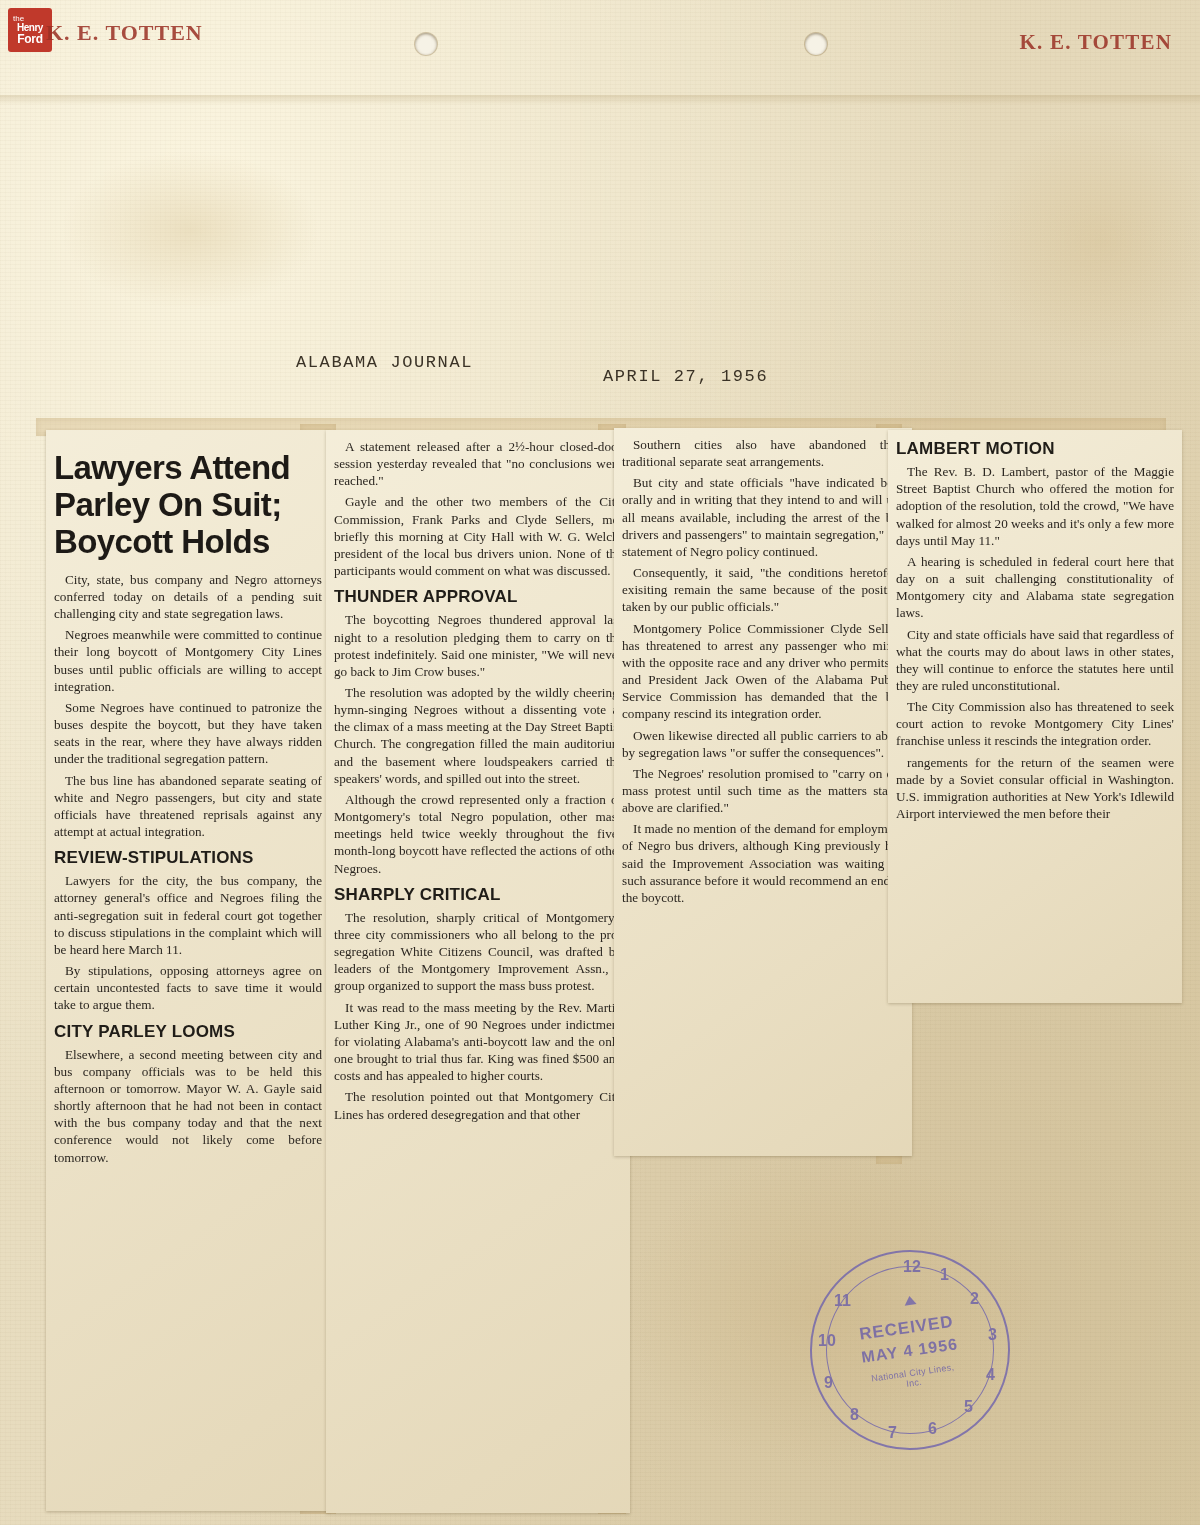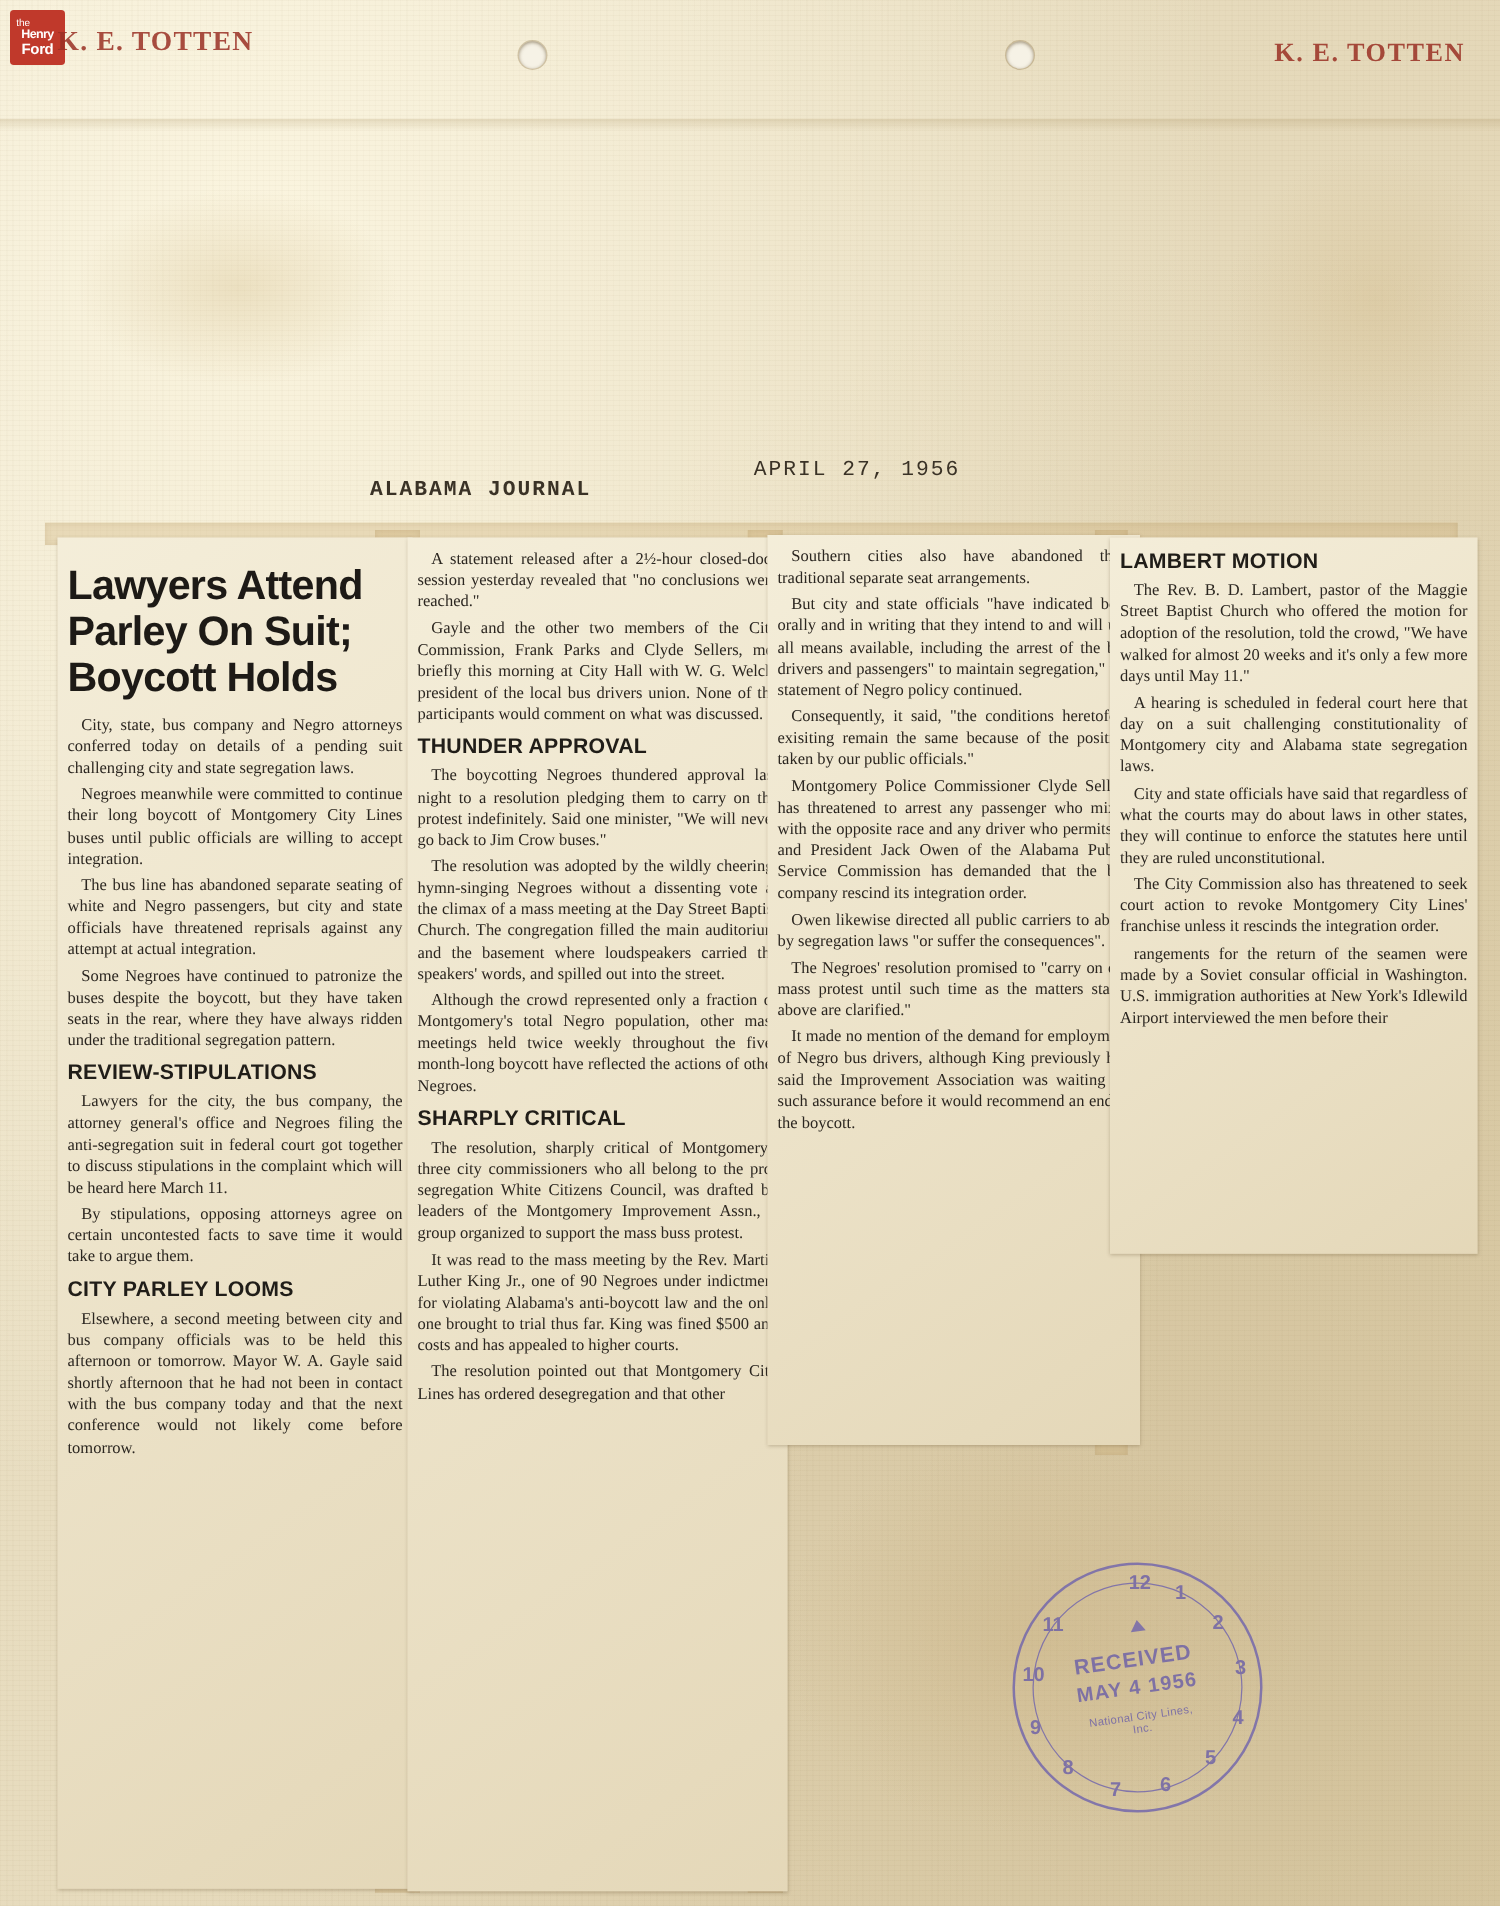--- a/index.html
+++ b/index.html
@@ -58,21 +58,21 @@
   .paper-edge{
     position:absolute;left:0;right:0;top:95px;height:10px;
     background:linear-gradient(180deg, rgba(160,135,85,.22), rgba(160,135,85,0));
   }
   
   .typed{
     position:absolute;
     font-family:"Liberation Mono", monospace;
     font-size:17px;letter-spacing:1.6px;color:#3a3226;
   }
-  .typed.journal{left:296px;top:383px;font-weight:bold;}
+  .typed.journal{left:296px;top:353px;}
   .typed.date{left:578px;top:367px;margin-left:25px;}
   
   .clip{
     position:absolute;
     background:
       linear-gradient(145deg, rgba(255,252,238,.55), rgba(226,212,178,.55)),
       #e7dcc0;
     box-shadow:0 1px 3px rgba(90,70,35,.3);
     color:#2c2620;
   }
@@ -168,22 +168,22 @@
   <div class="tape" style="left:36px;top:418px;width:1130px;height:18px;"></div>
   <div class="tape" style="left:300px;top:424px;width:36px;height:1090px;"></div>
   <div class="tape" style="left:598px;top:424px;width:28px;height:1090px;"></div>
   <div class="tape" style="left:876px;top:424px;width:26px;height:740px;"></div>
 
   <div class="clip" id="col1">
     <div class="headline">Lawyers Attend Parley On Suit; Boycott Holds</div>
     <div class="body-col">
       <p>City, state, bus company and Negro attorneys conferred today on details of a pending suit challenging city and state segregation laws.</p>
       <p>Negroes meanwhile were committed to continue their long boycott of Montgomery City Lines buses until public officials are willing to accept integration.</p>
+      <p>Some Negroes have continued to patronize the buses despite the boycott, but they have taken seats in the rear, where they have always ridden under the traditional segregation pattern.</p>
       <p>The bus line has abandoned separate seating of white and Negro passengers, but city and state officials have threatened reprisals against any attempt at actual integration.</p>
-      <p>Some Negroes have continued to patronize the buses despite the boycott, but they have taken seats in the rear, where they have always ridden under the traditional segregation pattern.</p>
       <div class="subhead">REVIEW-STIPULATIONS</div>
       <p>Lawyers for the city, the bus company, the attorney general's office and Negroes filing the anti-segregation suit in federal court got together to discuss stipulations in the complaint which will be heard here March 11.</p>
       <p>By stipulations, opposing attorneys agree on certain uncontested facts to save time it would take to argue them.</p>
       <div class="subhead">CITY PARLEY LOOMS</div>
       <p>Elsewhere, a second meeting between city and bus company officials was to be held this afternoon or tomorrow. Mayor W. A. Gayle said shortly afternoon that he had not been in contact with the bus company today and that the next conference would not likely come before tomorrow.</p>
     </div>
   </div>
 
   <div class="clip" id="col2">
     <div class="body-col">

